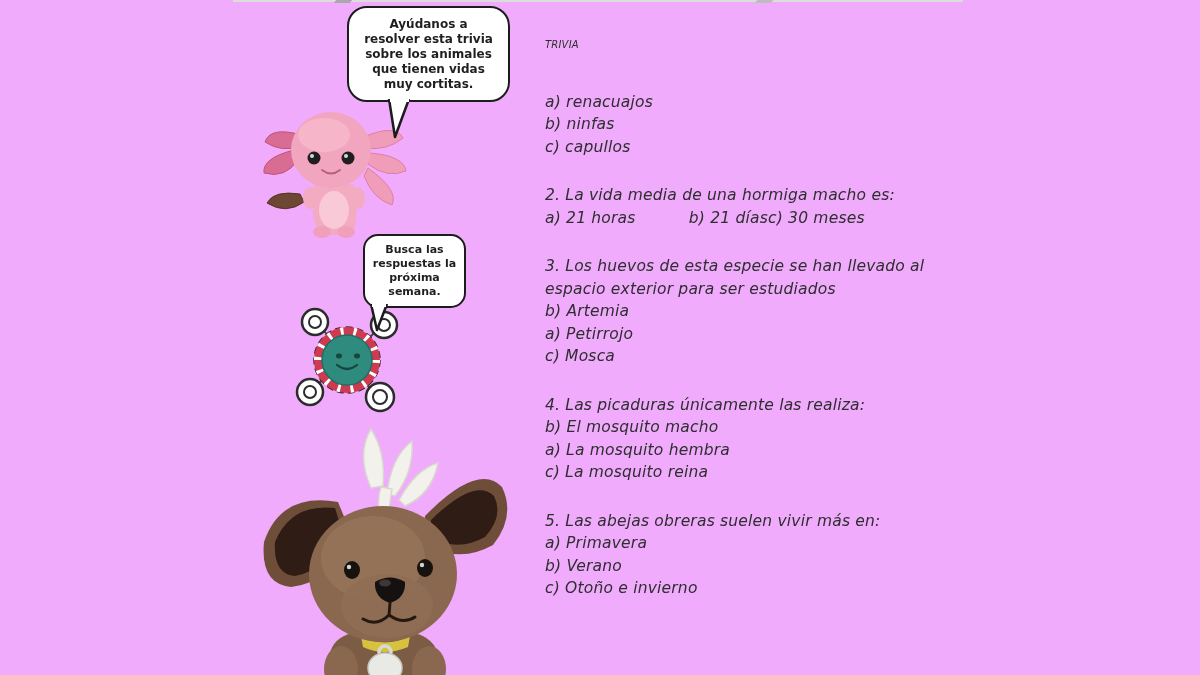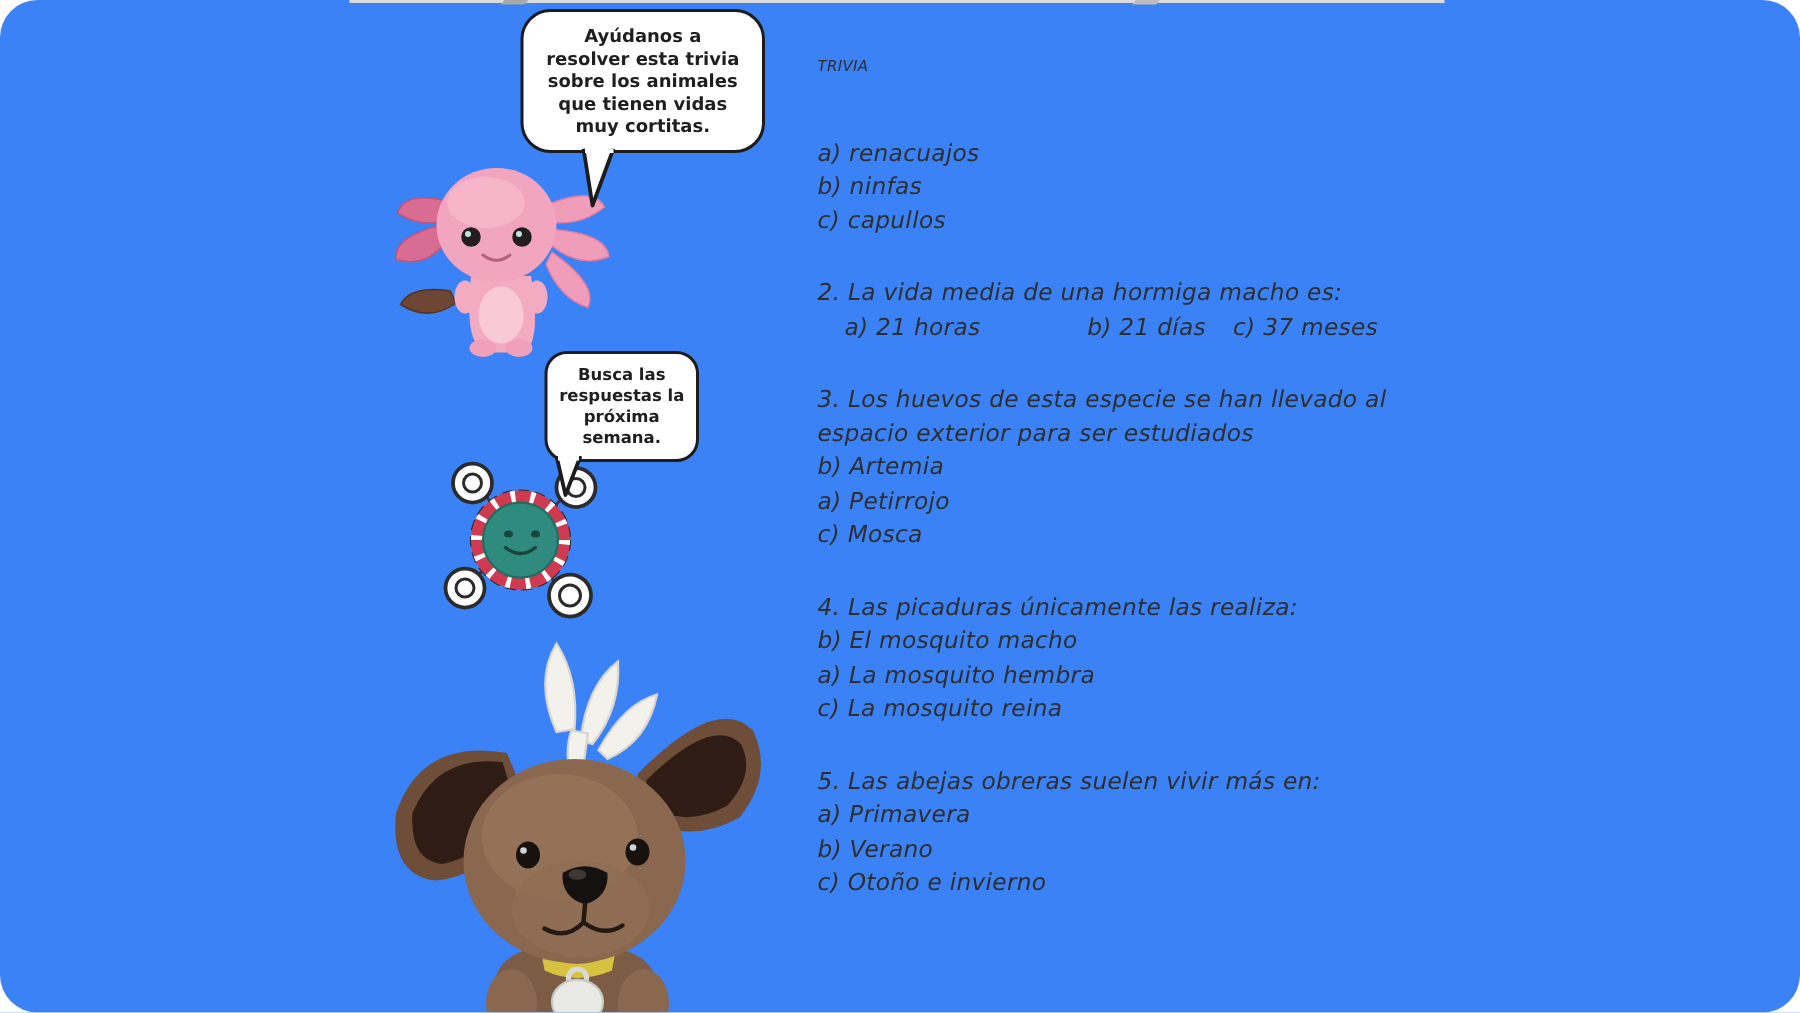--- a/index.html
+++ b/index.html
@@ -1,18 +1,18 @@
 <!DOCTYPE html>
 <html><head>
 <meta charset="utf-8">
 <style>
   html,body{margin:0;padding:0;background:#ffffff;}
   .canvas{
-    position:relative;width:1200px;height:675px;background:#3b82f6;
-    overflow:hidden;font-family:"DejaVu Sans",sans-serif;color:#2b2b2b;border-radius:25px;
+    position:relative;width:1200px;height:675px;background:#f0abfc;
+    overflow:hidden;font-family:"DejaVu Sans",sans-serif;color:#2b2b2b;
   }
   
   .top-line{position:absolute;left:233px;top:0;width:730px;height:2px;background:#dcdcdc;}
   .top-mark{position:absolute;top:0;height:3px;width:16px;background:#a9a9a9;transform:skewX(-40deg);}
   .top-mark.m1{left:335px;}
   .top-mark.m2{left:756px;background:#bdbdbd;}
 
   
   .bubble{
     position:absolute;box-sizing:border-box;background:#ffffff;
@@ -32,21 +32,21 @@
 
   
   .trivia{
     position:absolute;left:545px;top:34px;width:440px;
     font-style:italic;font-size:15.5px;line-height:22.5px;letter-spacing:0.2px;color:#2e2e2e;
   }
   .trivia-heading{margin:0 0 34px 0;font-size:10px;font-weight:400;}
   .question{margin:0 0 26px 0;}
   .q-text,.option{margin:0;}
   .inline-opts .options{white-space:nowrap;}
-  .inline-opts .option{display:inline-block;margin-left:18px;}
+  .inline-opts .option{display:inline-block;}
   .inline-opts .option:nth-child(1){width:113px;}
   .inline-opts .option:nth-child(2){width:110px;text-align:right;}
 </style>
 </head>
 <body>
 
 <div class="canvas">
 
   <div class="top-line"></div>
   <div class="top-mark m1"></div>
@@ -162,21 +162,21 @@
     <div>
         <div class="question">
           <div class="options">
             <p class="option">a) renacuajos</p>
             <p class="option">b) ninfas</p>
             <p class="option">c) capullos</p>
           </div>
         </div>
         <div class="question inline-opts">
           <p class="q-text">2. La vida media de una hormiga macho es:</p>
-          <div class="options"><p class="option">a) 21 horas</p><p class="option">b) 21 días</p><p class="option">c) 37 meses</p></div>
+          <div class="options"><p class="option">a) 21 horas</p><p class="option">b) 21 días</p><p class="option">c) 30 meses</p></div>
         </div>
         <div class="question">
           <p class="q-text">3. Los huevos de esta especie se han llevado al espacio exterior para ser estudiados</p>
           <div class="options">
             <p class="option">b) Artemia</p>
             <p class="option">a) Petirrojo</p>
             <p class="option">c) Mosca</p>
           </div>
         </div>
         <div class="question">

